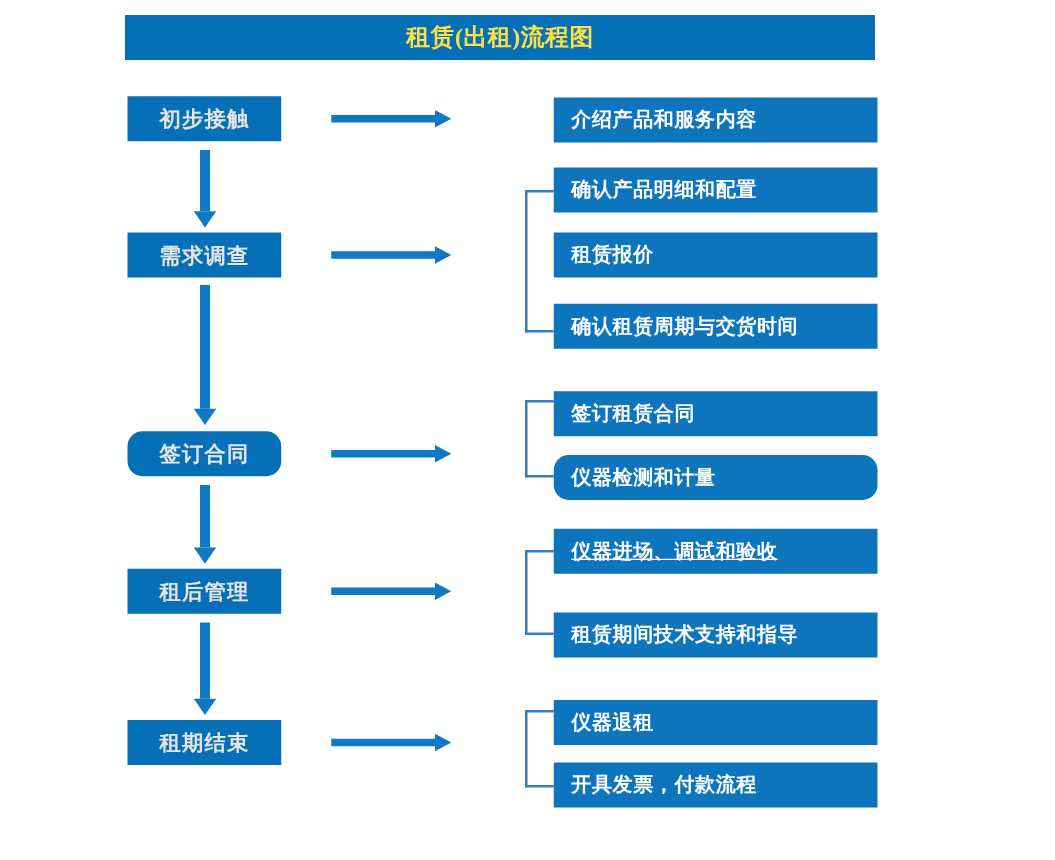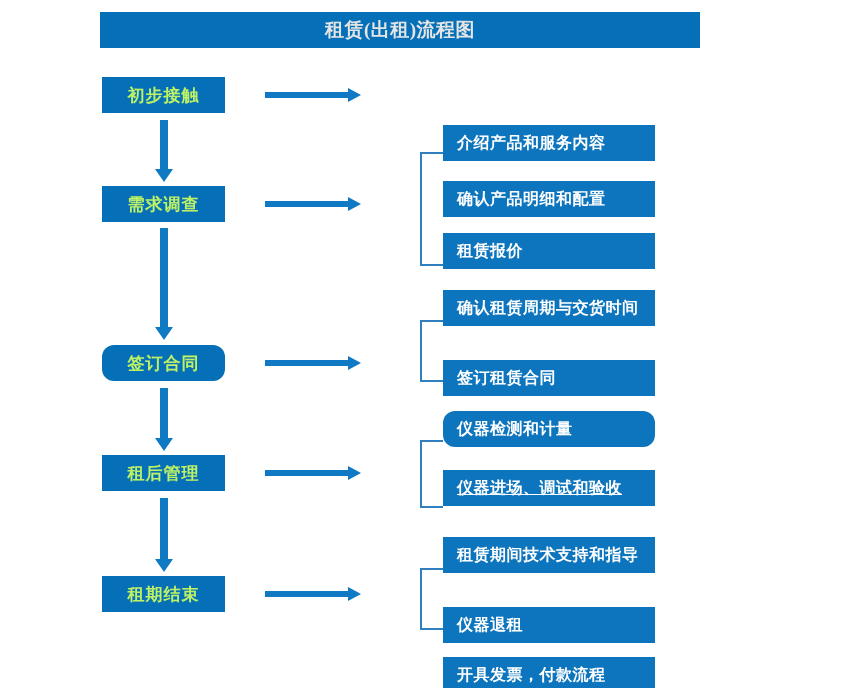--- a/index.html
+++ b/index.html
@@ -22,61 +22,60 @@
   }
 
   
   .title-bar {
     position: absolute;
     left: 100px;
     top: 12px;
     width: 600px;
     height: 36px;
     background: #0570b8;
-    color: #e5e5e5;
+    color: #fde047;
     font-size: 19px;
     font-weight: bold;
     display: flex;
     align-items: center;
     justify-content: center;
     letter-spacing: 0.5px;
   }
 
   
   .stage-box {
     position: absolute;
     left: 102px;
     width: 123px;
     height: 36px;
     background: #0570b8;
-    color: #bef264;
+    color: #e5e5e5;
     font-size: 17px;
     font-weight: bold;
     display: flex;
     align-items: center;
     justify-content: center;
     letter-spacing: 1px;
   }
 
   
   .detail-box {
     position: absolute;
     left: 443px;
-    width: 212px;
+    width: 259px;
     height: 36px;
     background: #0d75bd;
     color: #ffffff;
     font-size: 16px;
     font-weight: bold;
     display: flex;
     align-items: center;
     padding-left: 14px;
     box-sizing: border-box;
     letter-spacing: 0.5px;
-    margin-top: 47px;
   }
 
   
   .h-arrow {
     position: absolute;
     height: 14px;
     width: 96px;
   }
   .h-arrow .shaft {
     position: absolute;

